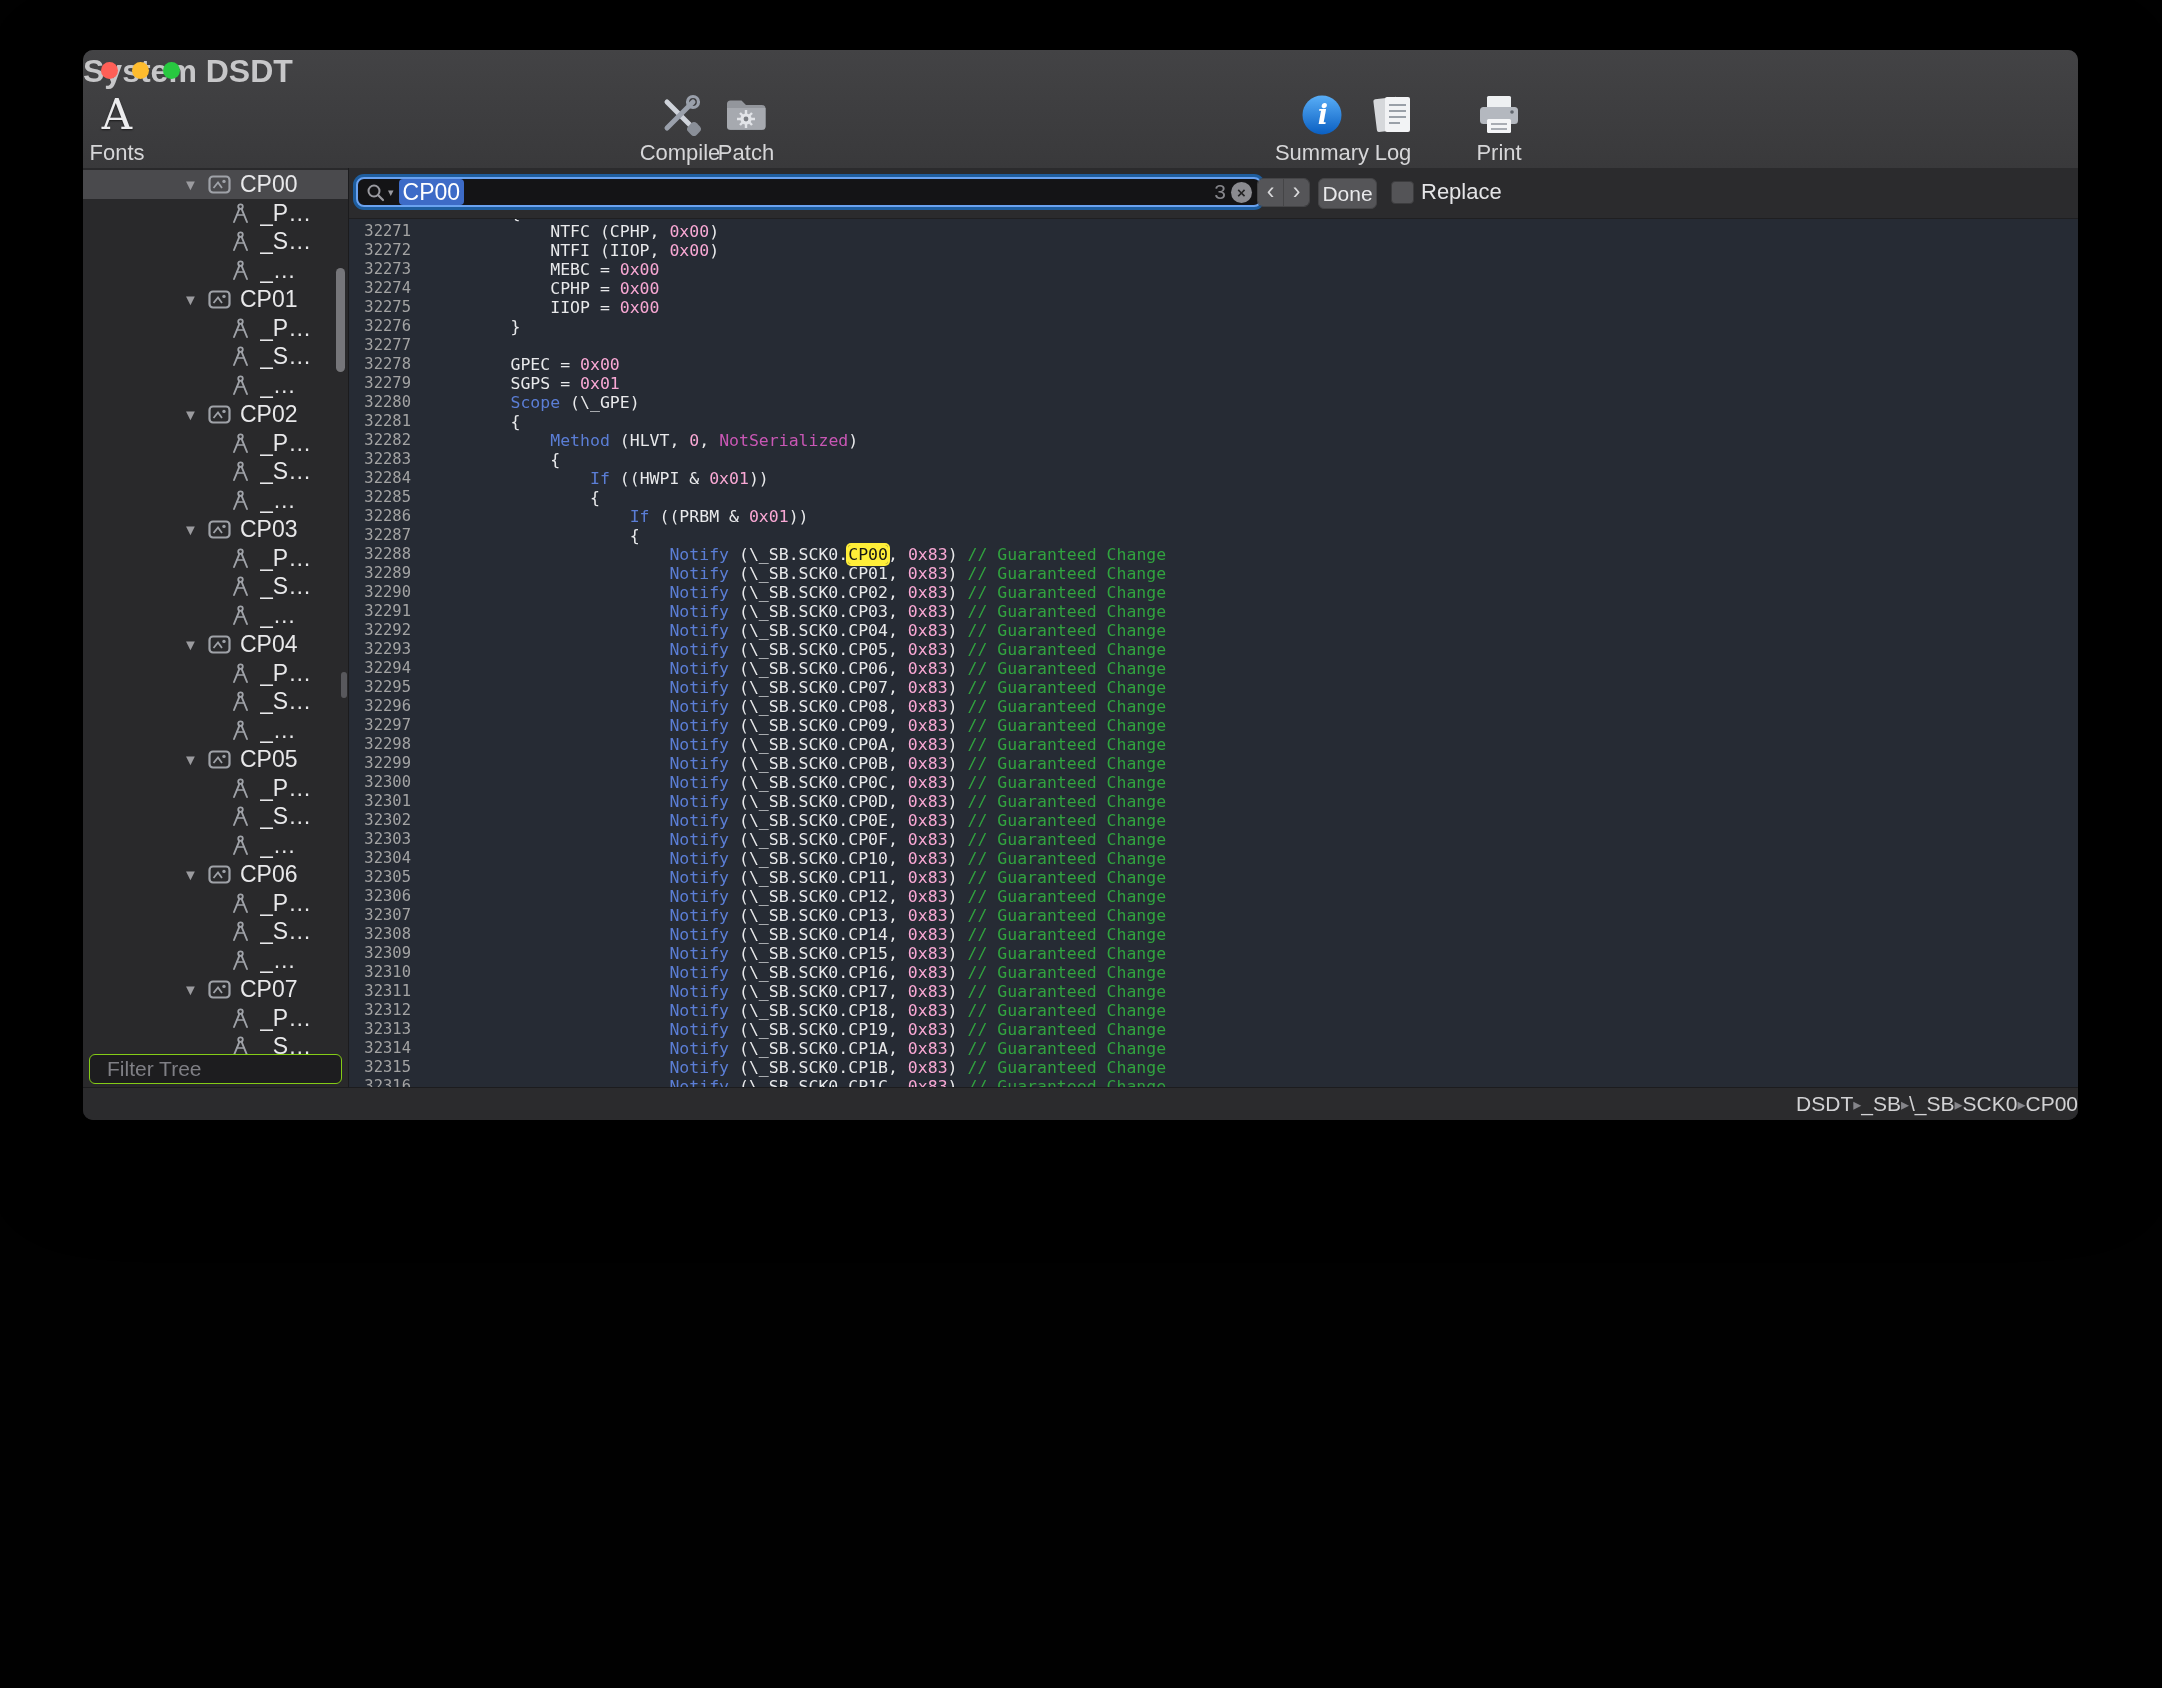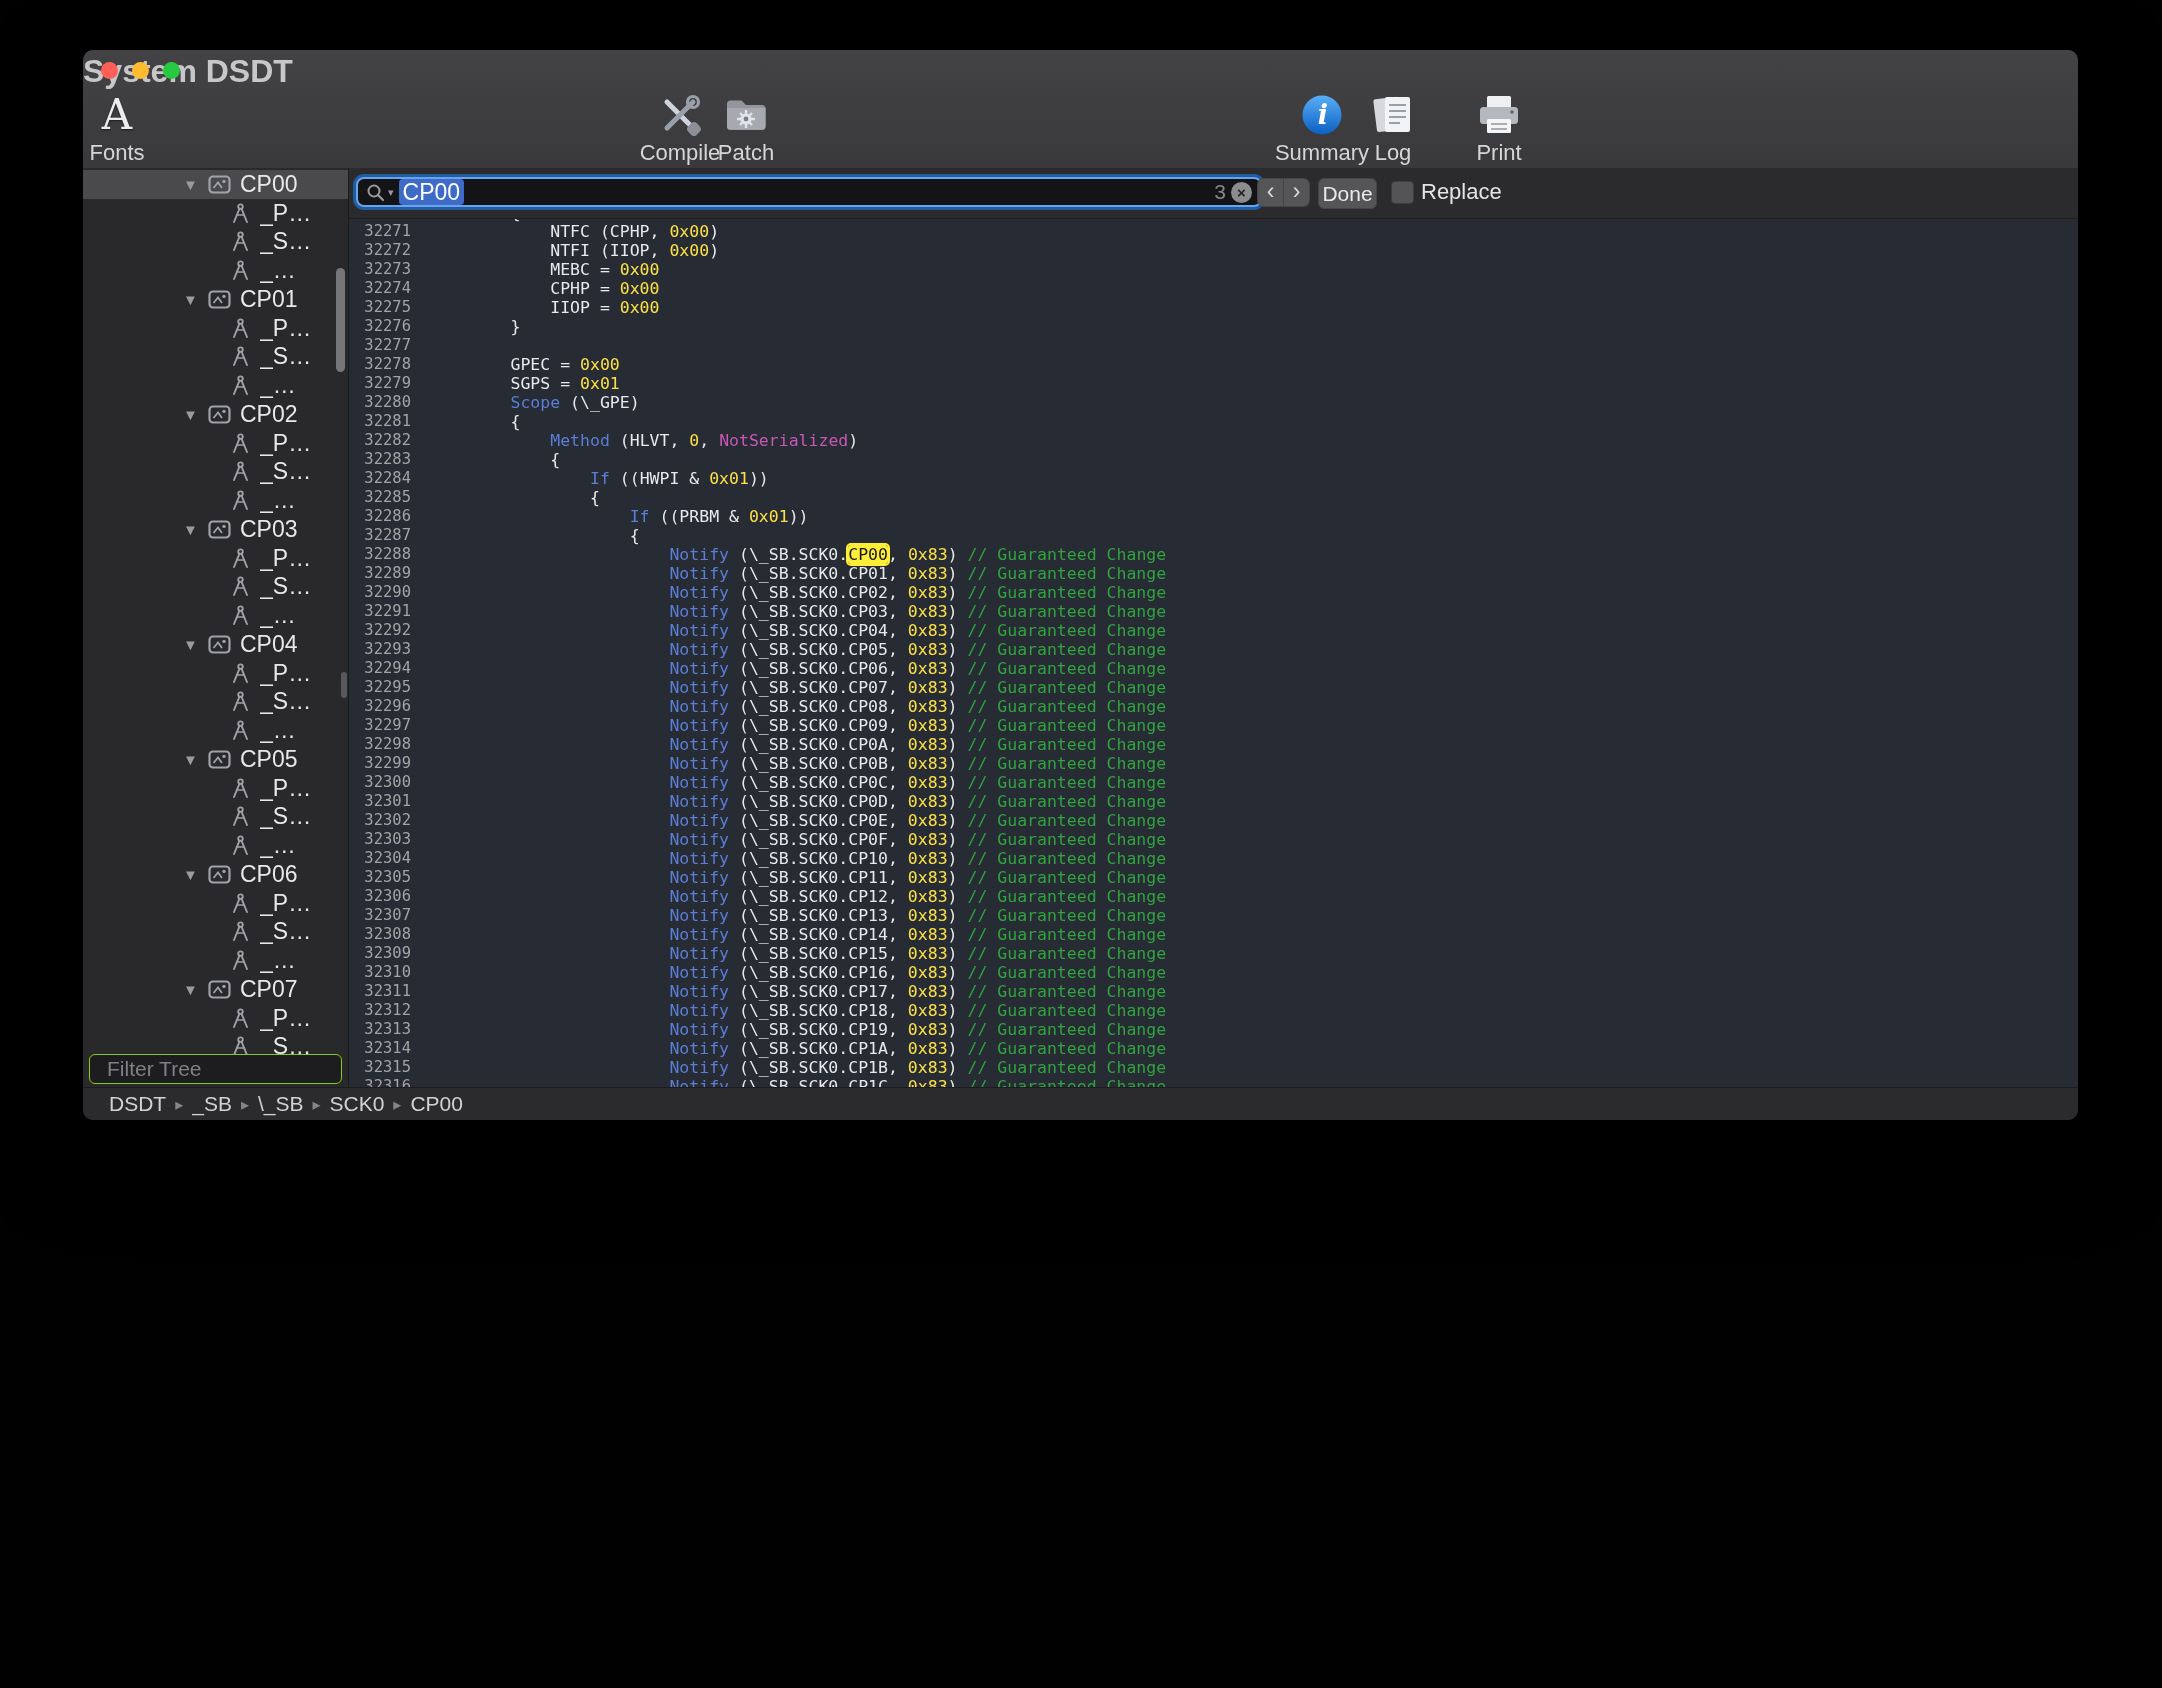--- a/index.html
+++ b/index.html
@@ -62,28 +62,28 @@
   .replace-label{position:absolute;left:1072px;top:11px;font-size:22px;color:#e4e4e6;}
   
   .editor{flex:1;overflow:hidden;position:relative;
           font-family:"DejaVu Sans Mono","Liberation Mono",monospace;font-size:16.5px;line-height:19px;}
   .code-lines{margin-top:-16px;}
   .cline{display:flex;height:19px;white-space:pre;}
   .lnum{width:62px;flex:none;text-align:right;color:#a3a3a3;font-size:15.5px;}
   .ctext{padding-left:20px;white-space:pre;}
   .tok-p{color:#e8e9eb;}
   .tok-k{color:#5b7ed6;}
-  .tok-n{color:#fde047;}
+  .tok-n{color:#f9a8d4;}
   .tok-m{color:#c957b5;}
   .tok-c{color:#31a33f;}
   .tok-h{background:#ffee38;color:#151515;border-radius:3px;box-shadow:0 0 0 2px #ffee38;}
   
   .statusbar{position:absolute;left:0;right:0;bottom:0;height:32px;background:#2b2b2d;
-             border-top:1px solid #1c1c1e;display:flex;align-items:center;padding-left:26px;gap:9px;
-             font-size:21px;color:#d2d2d4;}
+             border-top:1px solid #1c1c1e;display:flex;align-items:center;padding-left:15px;gap:0;
+             font-size:21px;color:#d2d2d4;justify-content:flex-end;}
   .crumb-sep{color:#85858a;font-size:16px;}
   svg{display:block;}
 </style>
 </head>
 <body>
 
 <div class="window">
 
   <div class="header">
     <div class="titlebar">

